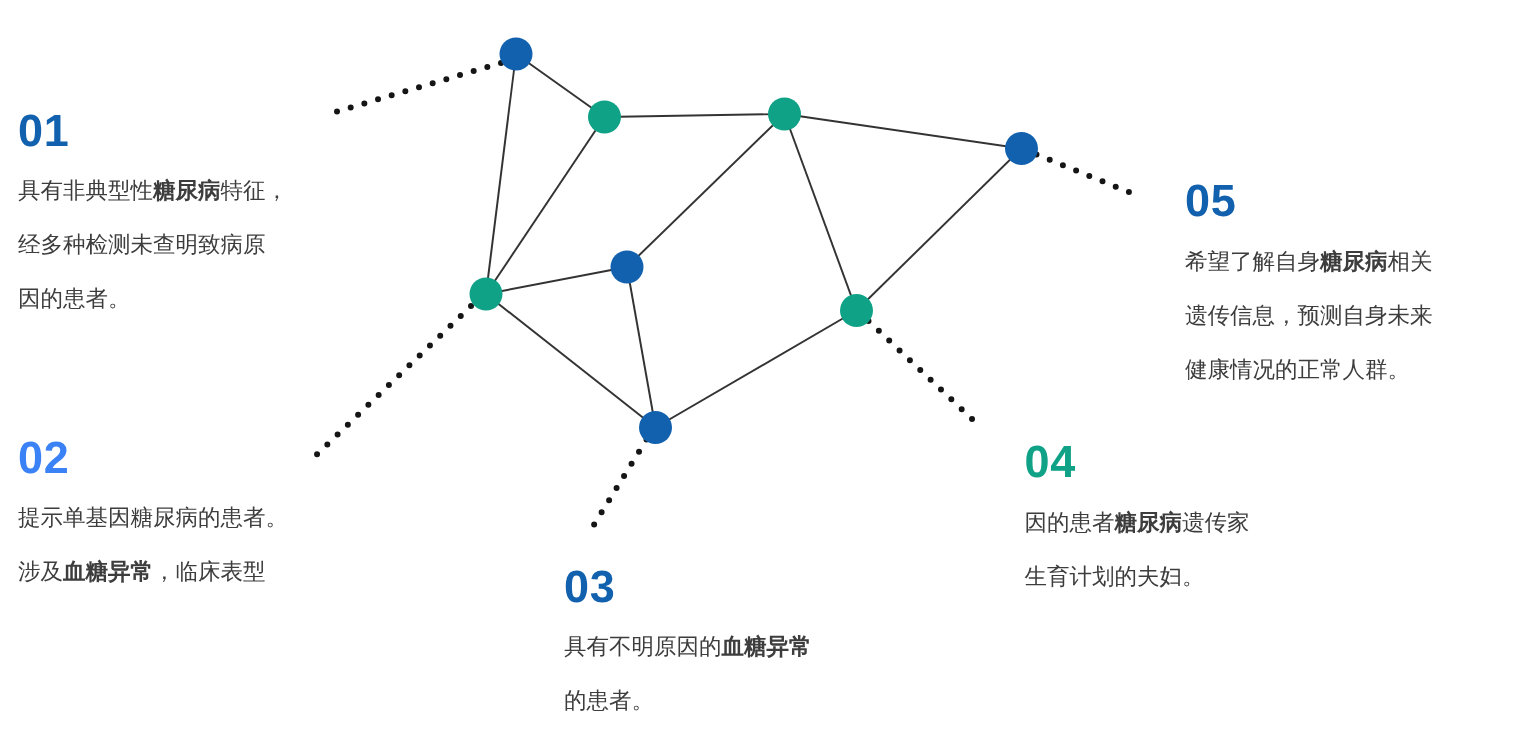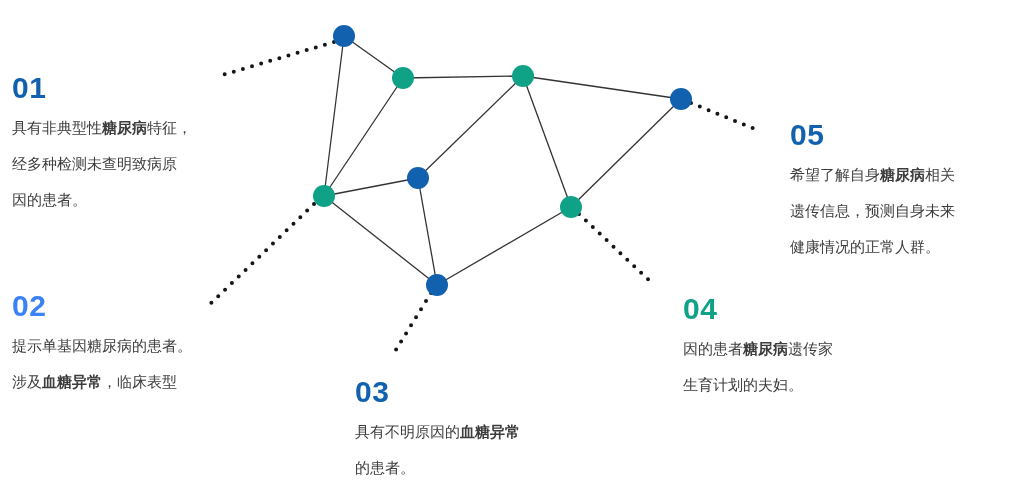--- a/index.html
+++ b/index.html
@@ -27,21 +27,21 @@
     margin-top: 4px;
     font-size: 15px;
     line-height: 36px;
     color: #3d3d3d;
   }
   .body .line { white-space: nowrap; }
   .body .bold { font-weight: 700; }
   
   .b1 { left: 12px;  top: 70px;  width: 310px; }
   .b2 { left: 12px;  top: 288px; width: 330px; }
-  .b3 { left: 355px; top: 374px; width: 330px; }
+  .b3 { left: 376px; top: 374px; width: 330px; }
   .b4 { left: 683px; top: 291px; width: 310px; }
   .b5 { left: 790px; top: 117px; width: 240px; }
   .edge   { stroke-width: 1.3; fill: none; }
   .dotted { stroke-width: 4; stroke-linecap: round; fill: none; }
 </style>
 </head>
 <body>
 
 <div class="stage">
 

